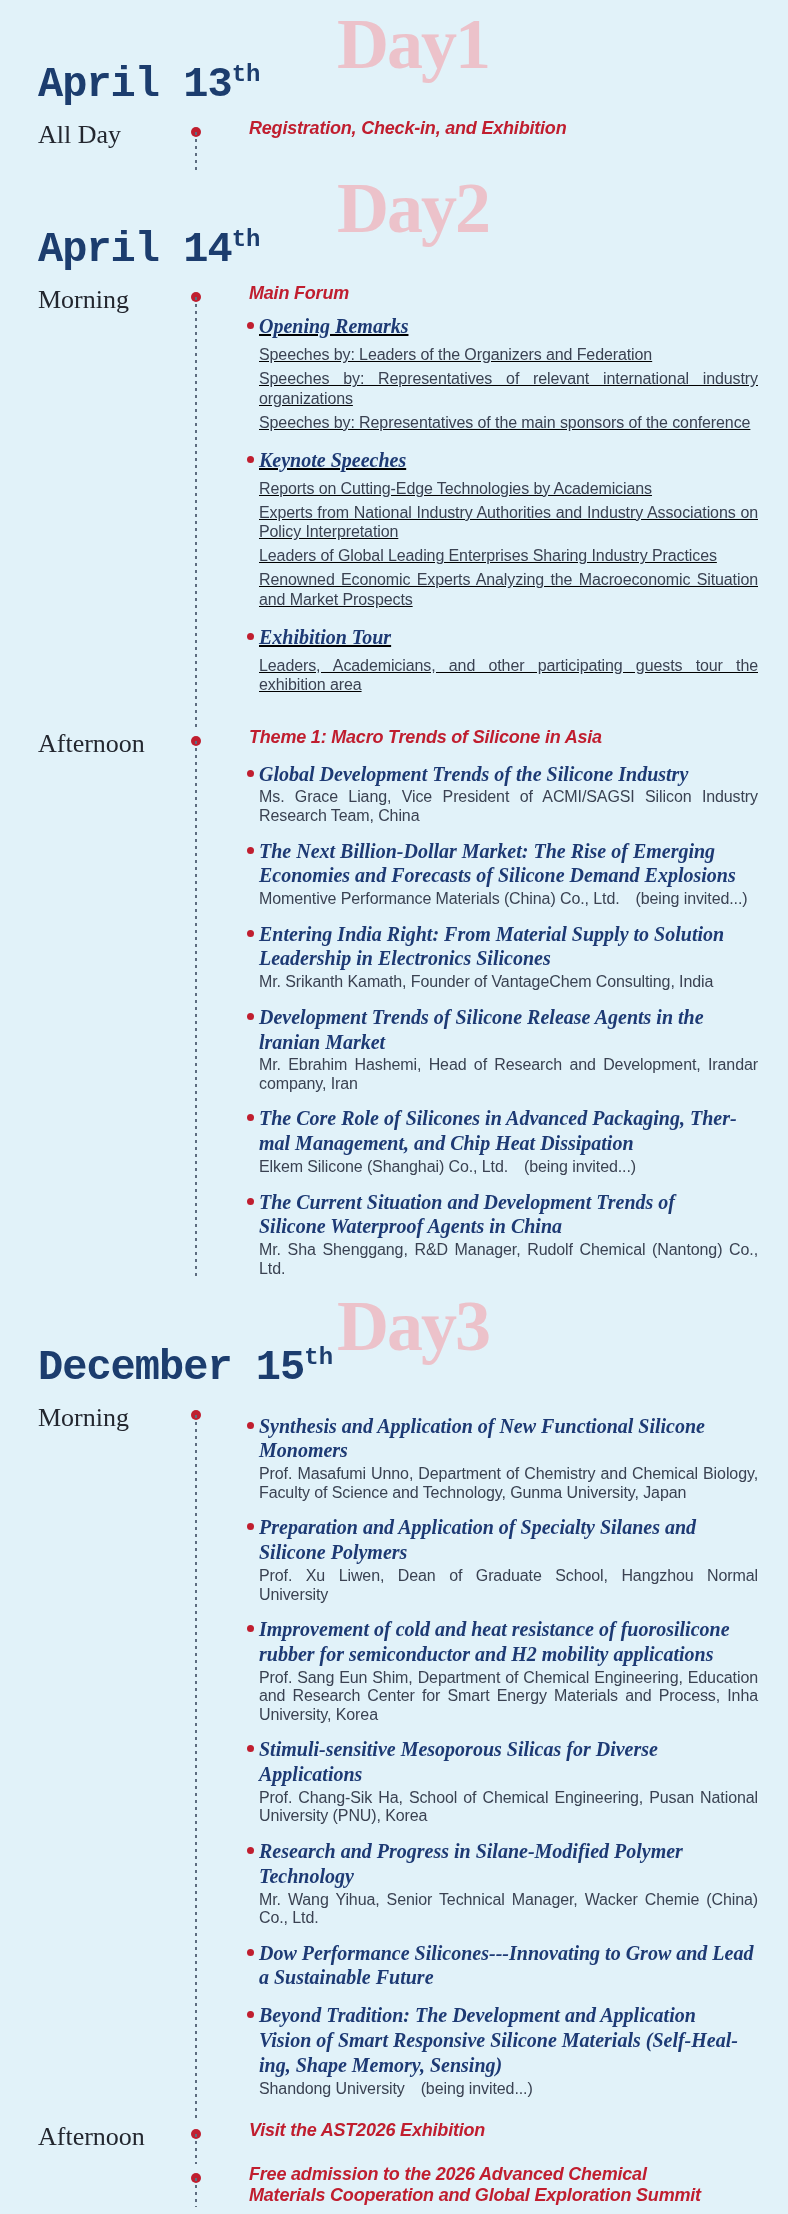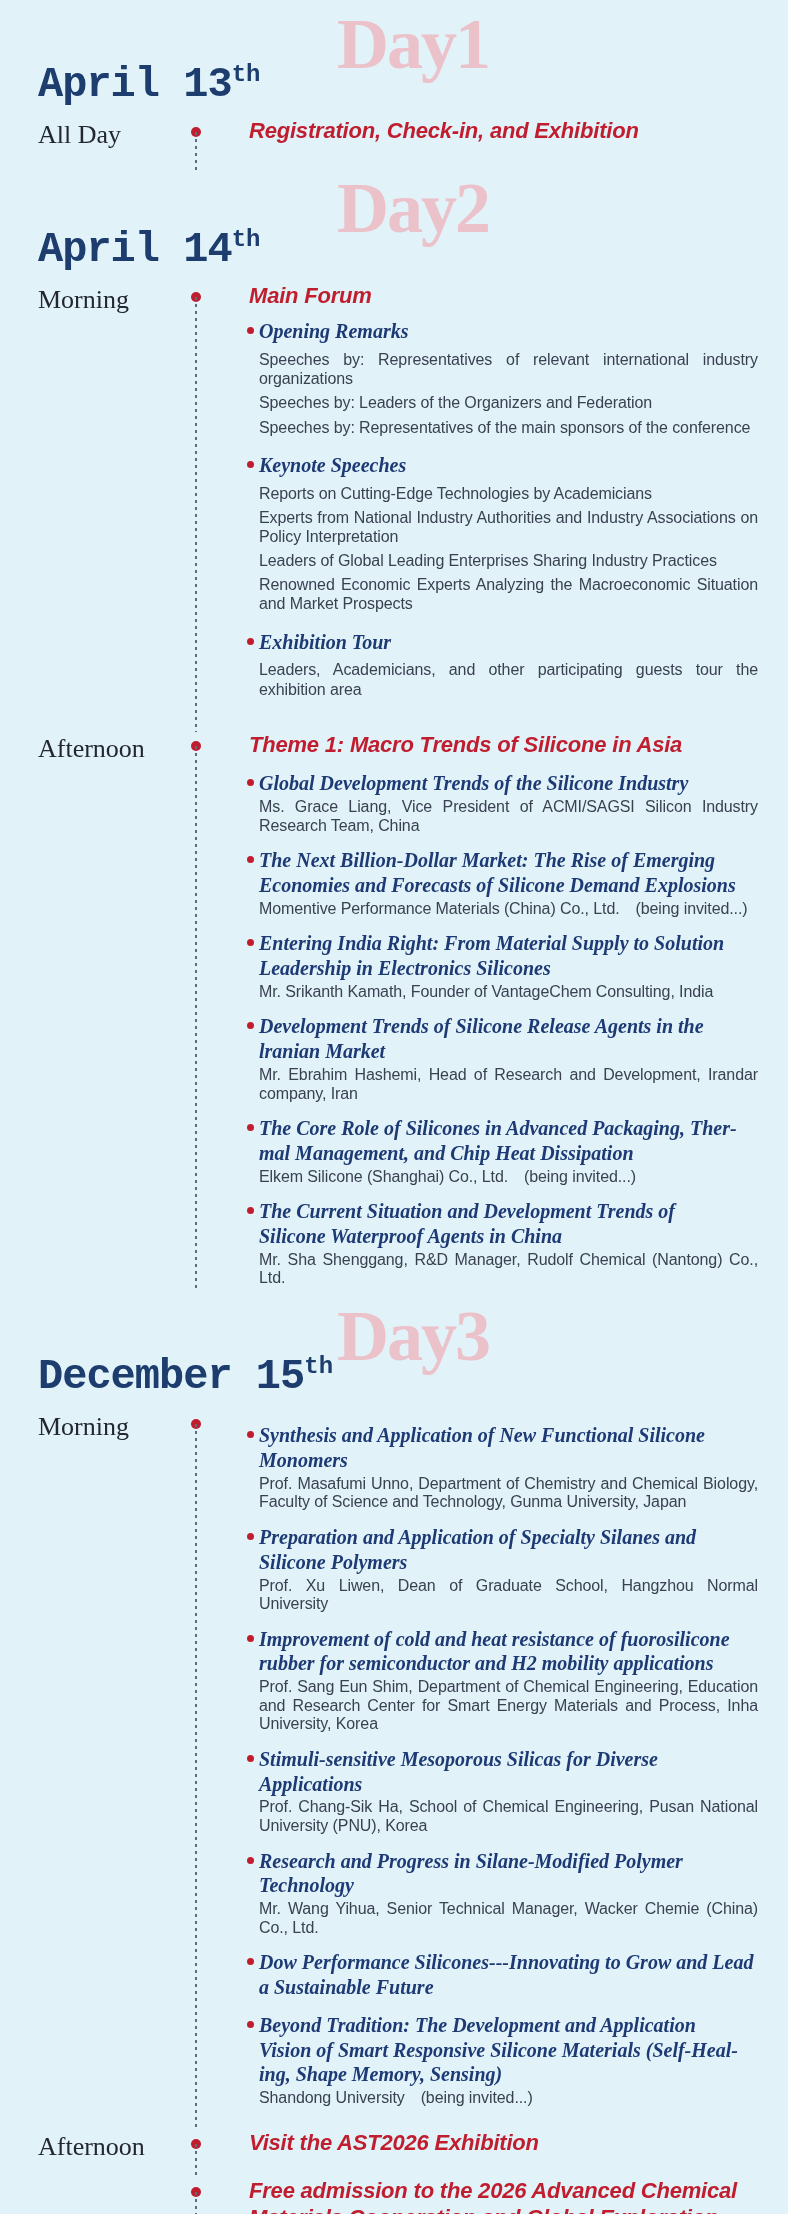--- a/index.html
+++ b/index.html
@@ -60,26 +60,26 @@
     width:10px; height:10px; border-radius:50%;
     background:var(--red);
   }
   .session--tail .line{bottom:auto; height:40px;}
   .session--tail{min-height:54px;}
   .content{padding:0 30px 0 13px;}
   .content--pad{padding-bottom:28px;}
   .content--pad-sm{padding-bottom:22px;}
   .topic{
     font-style:italic; font-weight:700;
-    font-size:22px; line-height:1.2;
+    font-size:18px; line-height:1.2;
     color:var(--red);
     letter-spacing:-.2px;
     white-space:pre-line;
   }
-  .item{margin-top:16px;}
+  .item{margin-top:16px;text-decoration:underline;}
   .talk{margin-top:13px;}
   .talk-heading{
     position:relative;
     padding-left:10px;
     font-family:"Liberation Serif", serif;
     font-style:italic; font-weight:700;
     font-size:20px; line-height:1.24;
     color:var(--blue);
     white-space:pre-line;
   }
@@ -131,22 +131,22 @@
         <div class="rail">
             <span class="dot"></span>
             <span class="line"></span>
           </div>
         <div class="content content--pad">
           <h3 class="topic">Main Forum</h3>
 
           <div class="item" style="margin-top:10px">
             <h4 class="talk-heading">Opening Remarks</h4>
             <div class="lines">
+              <p>Speeches by: Leaders of the Organizers and Federation</p>
               <p>Speeches by: Representatives of relevant international industry organizations</p>
-              <p>Speeches by: Leaders of the Organizers and Federation</p>
               <p>Speeches by: Representatives of the main sponsors of the conference</p>
             </div>
           </div>
 
           <div class="item">
             <h4 class="talk-heading">Keynote Speeches</h4>
             <div class="lines">
               <p>Reports on Cutting-Edge Technologies by Academicians</p>
               <p>Experts from National Industry Authorities and Industry Associations on Policy Interpretation</p>
               <p>Leaders of Global Leading Enterprises Sharing Industry Practices</p>

